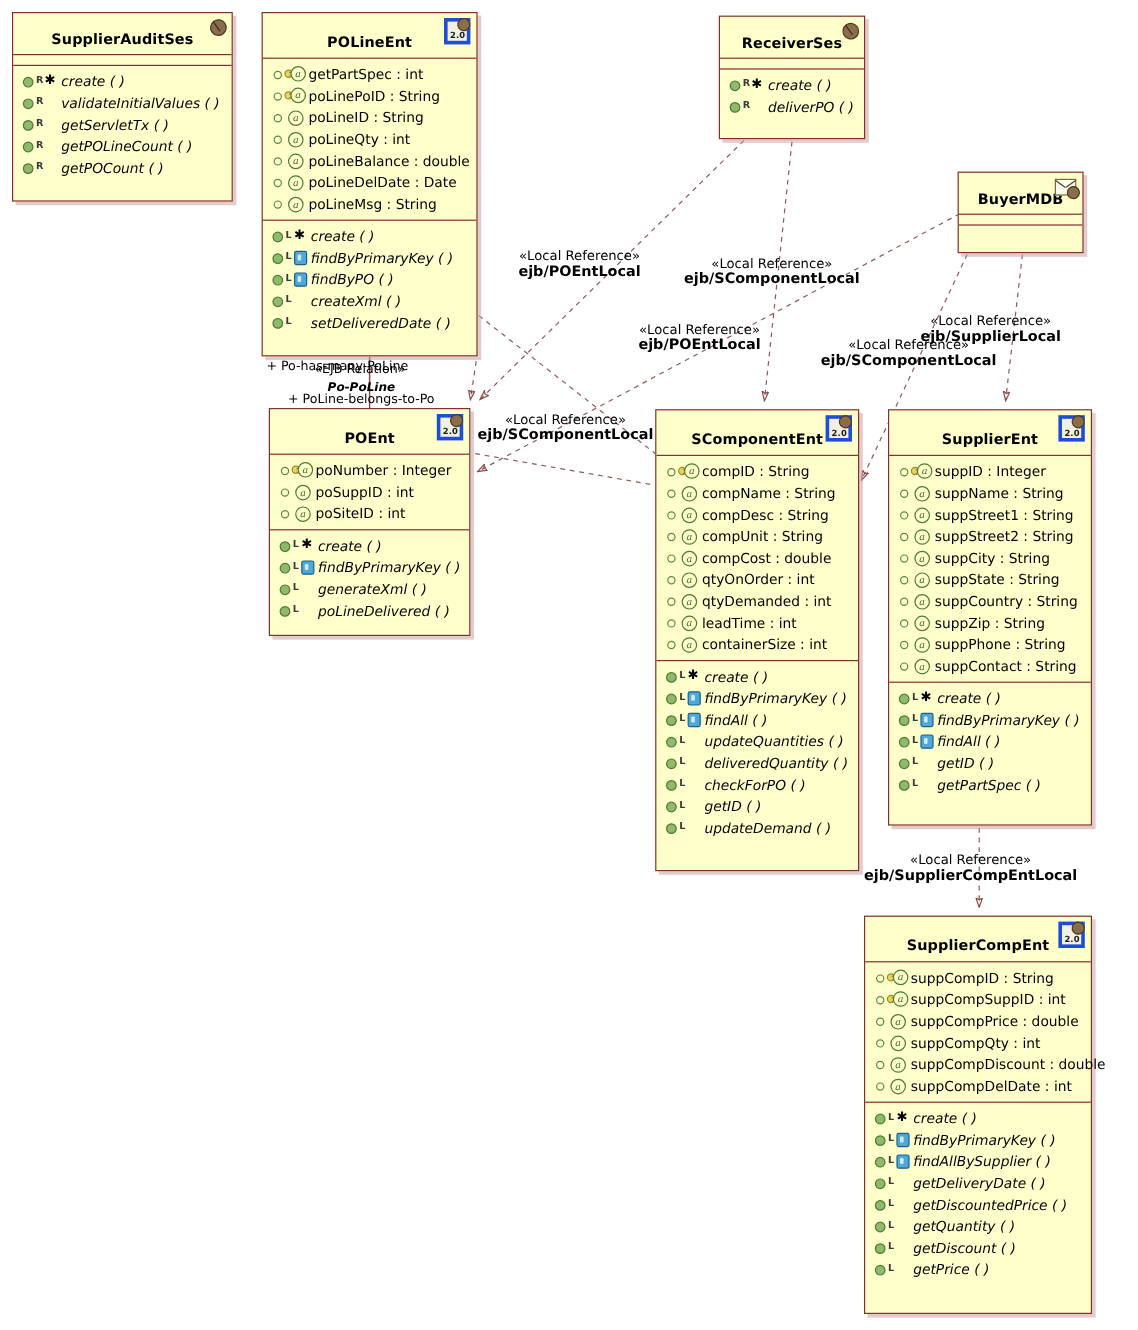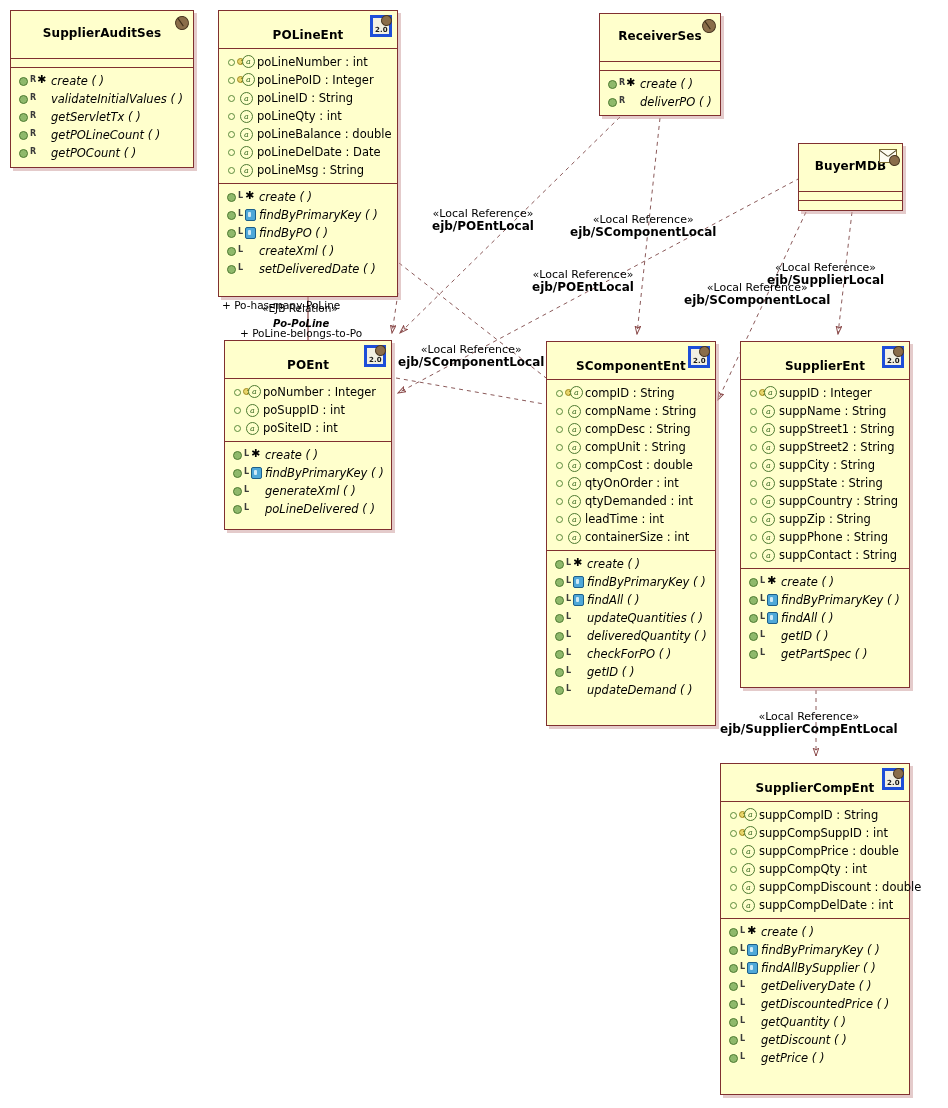--- a/index.html
+++ b/index.html
@@ -34,21 +34,21 @@
     font-weight: bold;
     font-size: 12px;
     color: #000000;
     padding: 18px 6px 6px 6px;
     border-bottom: 1px solid #803030;
     line-height: 13px;
     letter-spacing: 0.1px;
   }
   .uml-header.tight {
     padding-top: 16px;
-    padding-bottom: 18px;
+    padding-bottom: 5px;
   }
   .uml-section {
     border-bottom: 1px solid #803030;
     padding: 4px 0 4px 0;
   }
   .uml-section:last-child {
     border-bottom: none;
   }
   .uml-section.empty {
     height: 8px;
@@ -410,32 +410,32 @@
       <div class="uml-section">
         <div class="uml-row">
           <span class="vis"><span class="vis-pkg"></span></span>
           <span class="deco">
             <span class="key-ico">
               <span class="kbow"></span>
               <span class="kshaft"></span>
             </span>
             <span class="at-circle offset">a</span>
           </span>
-          <span class="txt-attr">poLineNumber : int</span>
+          <span class="txt-attr">getPartSpec : int</span>
         </div>
         <div class="uml-row">
           <span class="vis"><span class="vis-pkg"></span></span>
           <span class="deco">
             <span class="key-ico">
               <span class="kbow"></span>
               <span class="kshaft"></span>
             </span>
             <span class="at-circle offset">a</span>
           </span>
-          <span class="txt-attr">poLinePoID : Integer</span>
+          <span class="txt-attr">poLinePoID : String</span>
         </div>
         <div class="uml-row">
           <span class="vis"><span class="vis-pkg"></span></span>
           <span class="deco">
             <span class="at-circle">a</span>
           </span>
           <span class="txt-attr">poLineID : String</span>
         </div>
         <div class="uml-row">
           <span class="vis"><span class="vis-pkg"></span></span>

